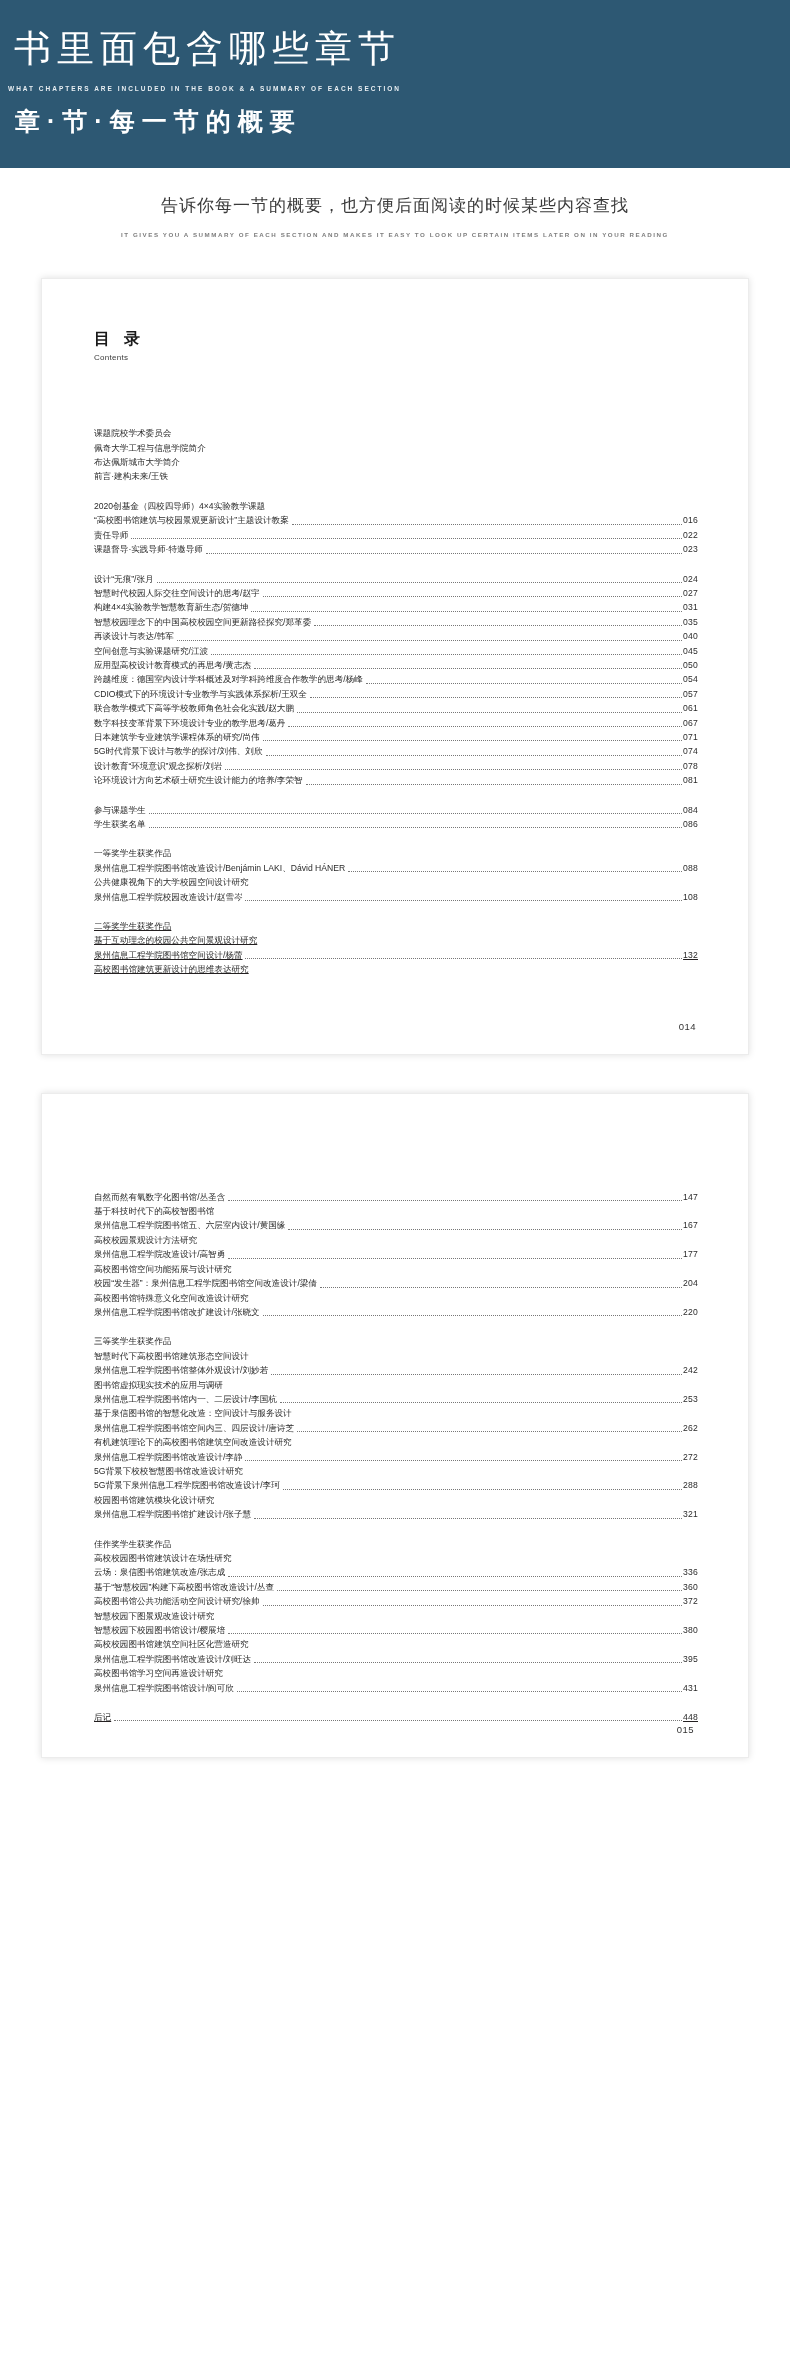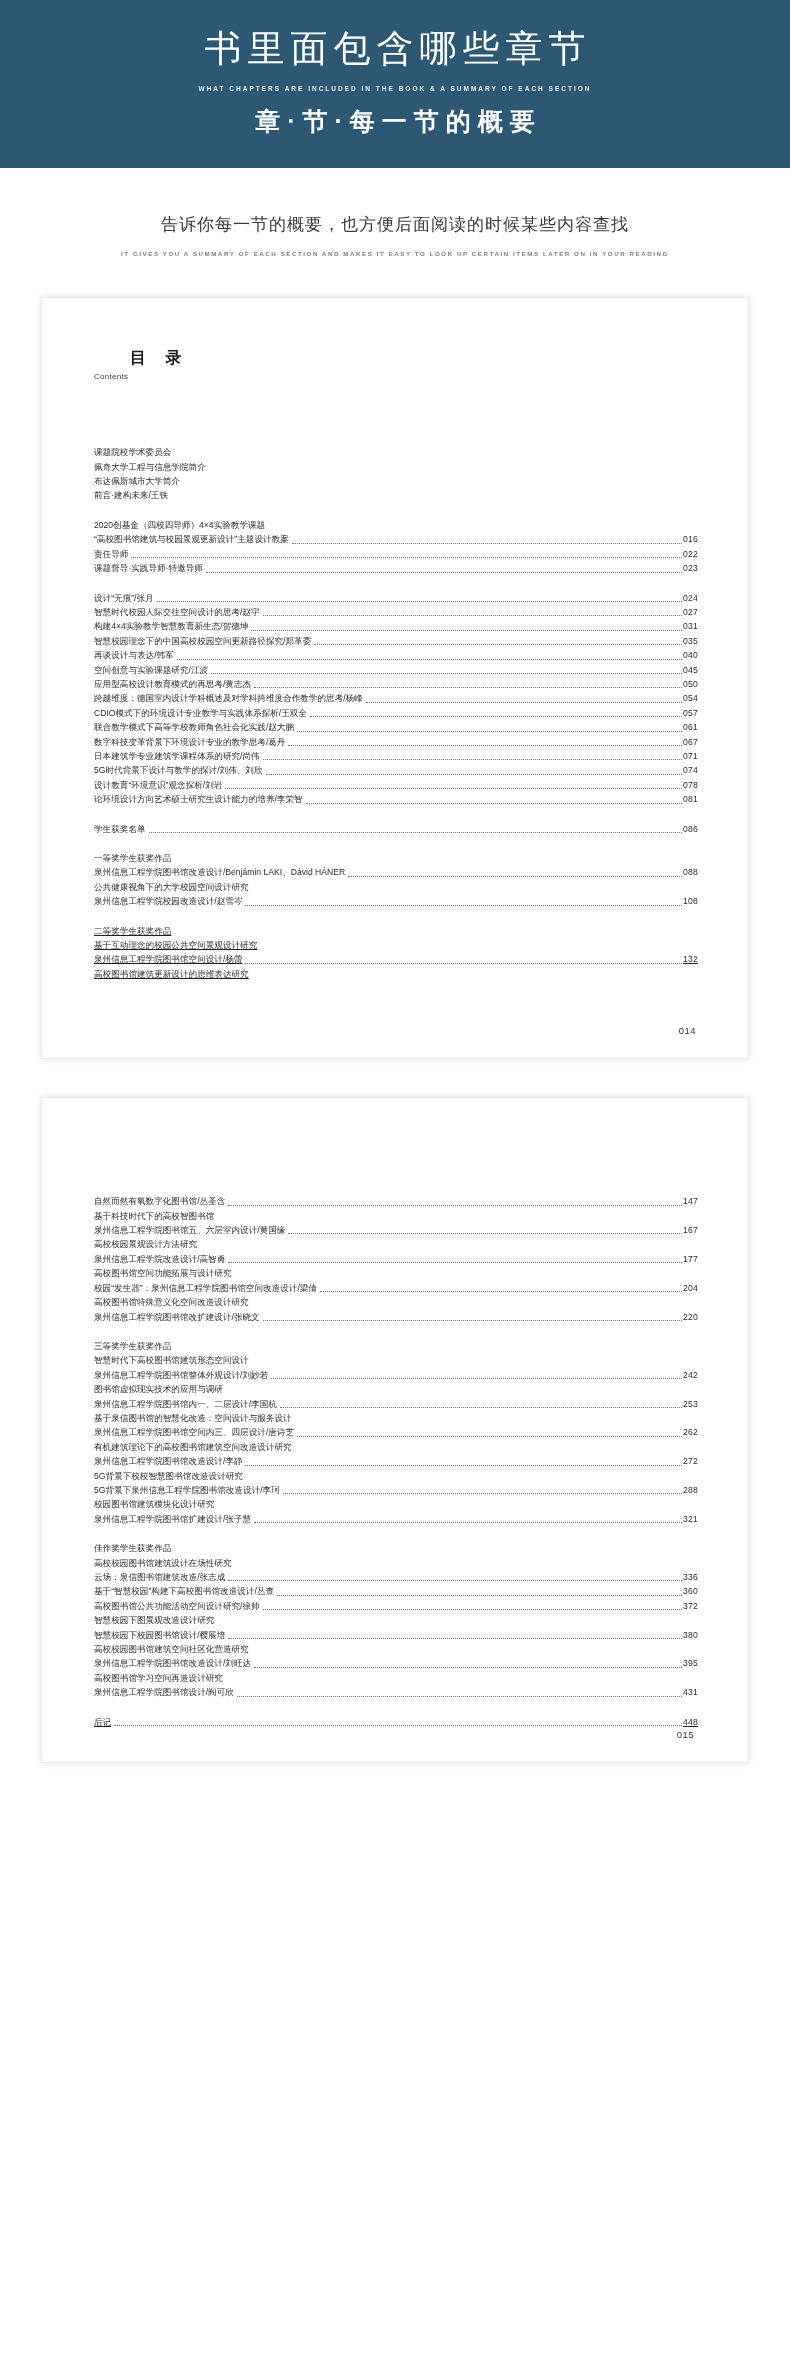--- a/index.html
+++ b/index.html
@@ -7,22 +7,21 @@
   body {
     width:790px;
     font-family:"Liberation Sans","DejaVu Sans",sans-serif;
     color:#231f20;
     -webkit-font-smoothing:antialiased;
   }
 
   
   .banner{
     background:#2d5873;
-    padding:26px 16px 30px;
-    text-align:center;
+    padding:26px 8px 30px;
     color:#ffffff;
   }
   .banner .cn-title{
     font-family:"Liberation Serif","DejaVu Serif",serif;
     font-size:37px;
     letter-spacing:6px;
     font-weight:400;
     line-height:1.25;
     padding-left:6px;
   }
@@ -37,21 +36,21 @@
     font-size:25px;
     letter-spacing:7px;
     margin-top:13px;
     font-weight:700;
     padding-left:7px;
   }
 
   
   .intro{
     text-align:center;
-    padding:45px 0 40px;
+    padding:26px 0 40px;
     background:#fff;
     border-radius:21px;
   }
   .intro .cn{
     font-size:17px;
     letter-spacing:1px;
     color:#3a3a3a;
   }
   .intro .en{
     font-size:6.2px;
@@ -69,26 +68,25 @@
     border:1px solid #ececec;
     box-shadow:0 0 7px rgba(0,0,0,0.13);
     position:relative;
   }
   .sheet-1{ min-height:592px; padding:50px 28px 22px 28px; }
   .sheet-gap{ height:38px; background:#fff; }
   .sheet-2{ min-height:592px; padding:96px 28px 22px 28px; }
 
   .toc-head{ padding:0 0 0 24px; margin-bottom:64px; }
   .toc-head .cn{
-    font-family:Liberation Mono, monospace;
+    font-family:Liberation Serif, serif;
     font-size:16px;
     letter-spacing:5px;
     font-weight:700;
     color:#1a1a1a;
-    margin-left:36px;
   }
   .toc-head .en{
     font-size:8px;
     color:#3a3a3a;
     letter-spacing:0.3px;
     margin-top:3px;
   }
 
   .toc-list{ padding:0 22px 0 24px; }
 
@@ -269,20 +267,25 @@
             <span class="pg">078</span>
           </div>
           <div class="row">
             <span class="lbl">论环境设计方向艺术硕士研究生设计能力的培养/李荣智</span>
             <span class="dots"></span>
             <span class="pg">081</span>
           </div>
         </div>
         <div class="grp">
           <div class="row">
+            <span class="lbl">参与课题学生</span>
+            <span class="dots"></span>
+            <span class="pg">084</span>
+          </div>
+          <div class="row">
             <span class="lbl">学生获奖名单</span>
             <span class="dots"></span>
             <span class="pg">086</span>
           </div>
         </div>
         <div class="grp">
           <div class="row nodots">
             <span class="lbl">一等奖学生获奖作品</span>
             <span class="dots"></span>
             <span class="pg"></span>

